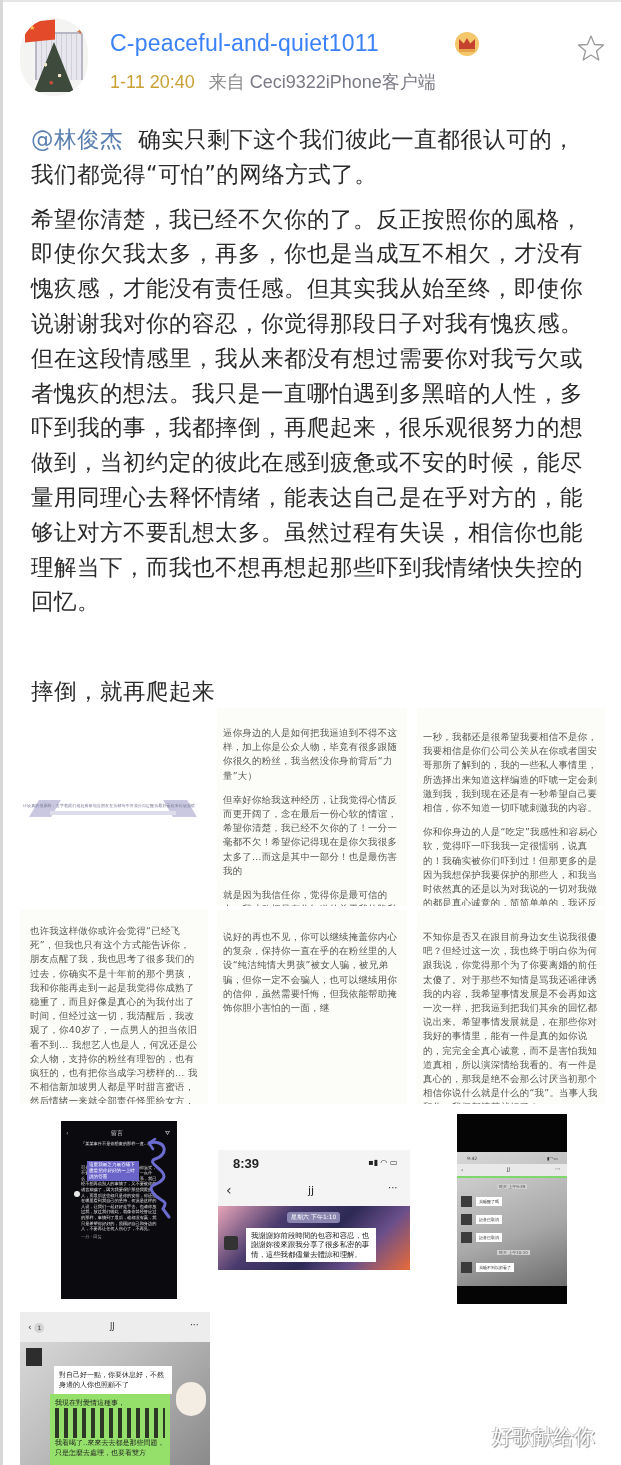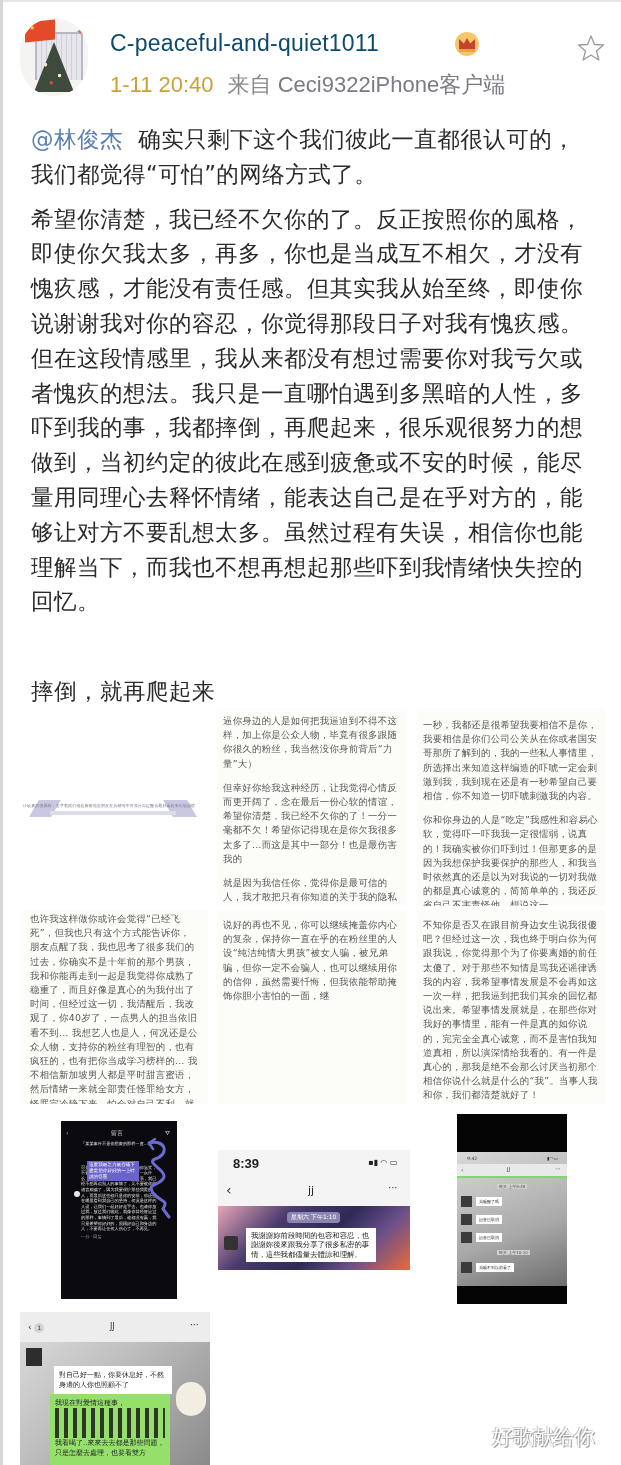--- a/index.html
+++ b/index.html
@@ -11,40 +11,40 @@
   
   .header { position: absolute; left: 0; top: 0; width: 621px; height: 105px; }
   .avatar { position: absolute; left: 20px; top: 18px; width: 68px; height: 78px; border-radius: 34px; overflow: hidden; background: #f4f4f2; }
   .avatar .flag { position: absolute; left: 5px; top: 3px; width: 30px; height: 20px; background: #e24a2a; transform: skewY(-6deg); }
   .avatar .flag-star { position: absolute; left: 9px; top: 6px; color: #f7d24a; font-size: 7px; }
   .avatar .building { position: absolute; left: 15px; top: 14px; width: 48px; height: 48px; border: 2px solid #b8b8c4; border-bottom: none; background: repeating-linear-gradient(90deg,#e6e6ec 0 4px,#cfcfd8 4px 5px); }
   .avatar .tree { position: absolute; left: 14px; top: 24px; width: 0; height: 0; border-left: 20px solid transparent; border-right: 20px solid transparent; border-bottom: 50px solid #3d4a3c; }
   .avatar .tree-lights { position: absolute; left: 20px; top: 36px; width: 28px; height: 36px; background: radial-gradient(circle at 20% 30%, #f2e6c8 1.5px, transparent 2px), radial-gradient(circle at 70% 60%, #f2e6c8 1.5px, transparent 2px), radial-gradient(circle at 40% 80%, #c74c3a 1.5px, transparent 2px); }
   .avatar .bird { position: absolute; left: 56px; top: 8px; color: #d0734a; font-size: 10px; }
 
-  .username { position: absolute; left: 110px; top: 30px; font-size: 23px; color: #0c4a6e; letter-spacing: 0.2px; font-family: "Liberation Sans", sans-serif; }
+  .username { position: absolute; left: 110px; top: 30px; font-size: 23px; color: #3b82f6; letter-spacing: 0.2px; font-family: "Liberation Sans", sans-serif; }
   .crown { position: absolute; left: 455px; top: 32px; width: 24px; height: 24px; border-radius: 12px; background: #f3c76a; }
   .crown::before { content: ""; position: absolute; left: 4px; top: 6px; width: 16px; height: 11px; background: #c5432e; clip-path: polygon(0 100%, 0 10%, 30% 50%, 50% 0, 70% 50%, 100% 10%, 100% 100%); }
   .crown::after { content: ""; position: absolute; left: 4px; top: 17px; width: 16px; height: 3px; background: #e8a24a; }
-  .meta { position: absolute; left: 110px; top: 70px; font-size: 22px; font-family: "Liberation Sans", sans-serif; }
+  .meta { position: absolute; left: 110px; top: 70px; font-size: 18px; font-family: "Liberation Sans", sans-serif; }
   .meta .time { color: #c9a135; margin-right: 14px; }
   .meta .source-label { color: #8a8a8a; }
   .meta .source { color: #7a7a85; }
   .star-btn { position: absolute; left: 576px; top: 33px; width: 30px; height: 30px; }
 
   
   .post { position: absolute; left: 21px; top: 112px; width: 585px; font-size: 22.5px; line-height: 34.8px; color: #2a2a2a; letter-spacing: 0.5px; }
   .post .mention { color: #5a7fb0; }
   .post p { margin: 10px; }
   .post .gap { height: 34.8px; }
 
   
   .grid { position: absolute; left: 20px; top: 708px; width: 585px; height: 396px; }
   .cell { position: absolute; background: #fcfcf8; overflow: hidden; }
-  .cell .txt { font-size: 9.4px; line-height: 14.2px; color: #555; letter-spacing: 0.3px; padding: 0 6px; font-family: "DejaVu Sans", sans-serif; }
+  .cell .txt { font-size: 9.4px; line-height: 14.2px; color: #555; letter-spacing: 0.3px; padding: 0 6px; font-family: "DejaVu Sans", sans-serif; margin-top: 12px; }
   .cell .txt p { margin-bottom: 10px; }
   .c1 { left: 0; top: 0; width: 188px; height: 198px; background: #ffffff; }
   .c1 .band { position: absolute; left: 0; top: 88px; width: 188px; height: 22px; }
   .c1 .band .line { position: absolute; left: 3px; top: 7px; font-size: 4px; color: #7a7a99; white-space: nowrap; letter-spacing: 0.1px; }
   .c1 .band .shape { position: absolute; top: 4px; height: 17px; background: #c9c8e0; }
   .c2 { left: 197px; top: 0; width: 190px; height: 198px; }
   .c3 { left: 397px; top: 0; width: 188px; height: 198px; }
   .c4 { left: 0; top: 202px; width: 188px; height: 194px; }
   .c5 { left: 197px; top: 202px; width: 190px; height: 194px; }
   .c6 { left: 397px; top: 202px; width: 188px; height: 194px; }

